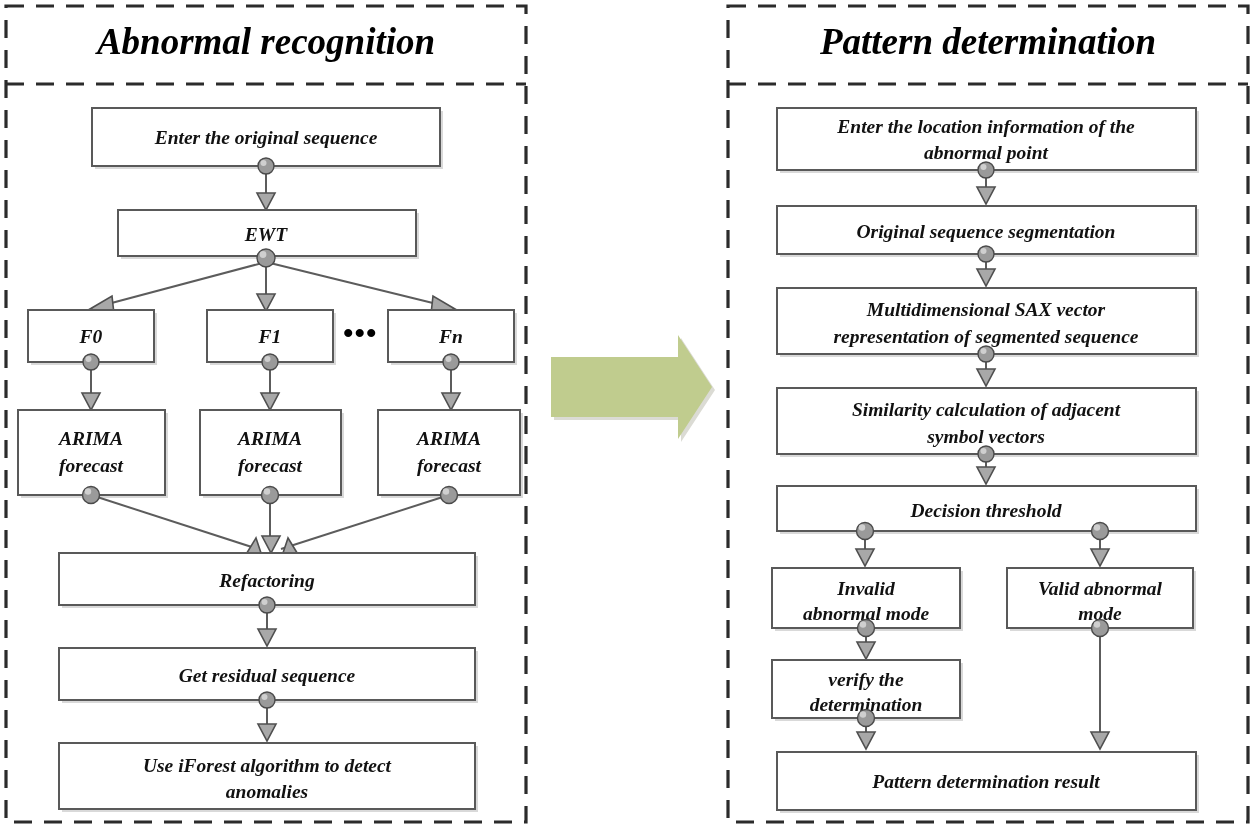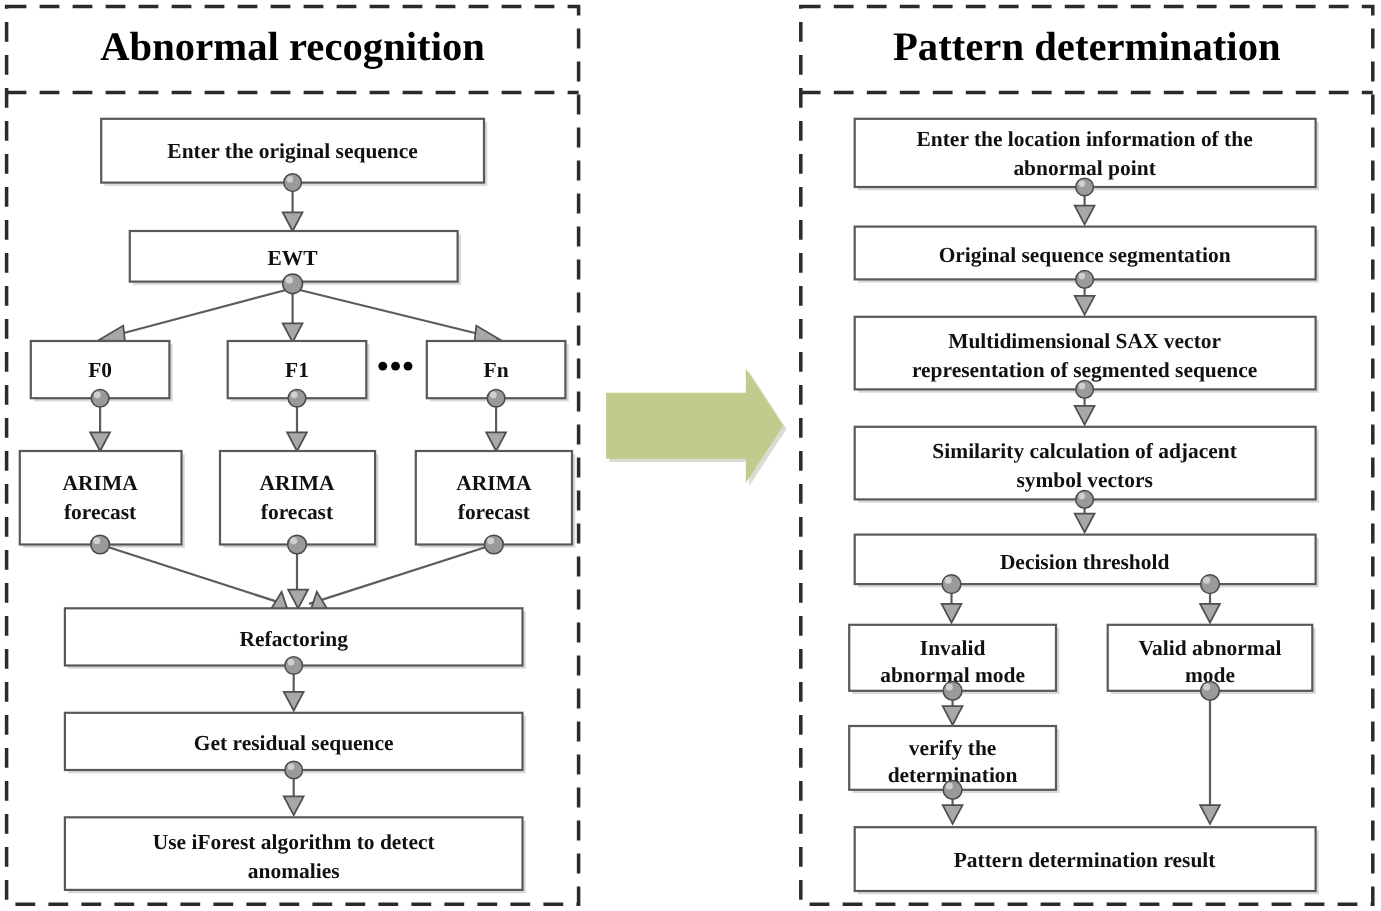--- a/index.html
+++ b/index.html
@@ -9,20 +9,21 @@
   }
   body {
     font-family: "Liberation Serif", "DejaVu Serif", serif;
   }
   #canvas {
     position: relative;
     width: 1255px;
     height: 828px;
     background: #ffffff;
     overflow: hidden;
+    font-style: italic;
   }
   svg#diagram {
     position: absolute;
     top: 0;
     left: 0;
     width: 1255px;
     height: 828px;
   }
   .panel-border {
     fill: none;

